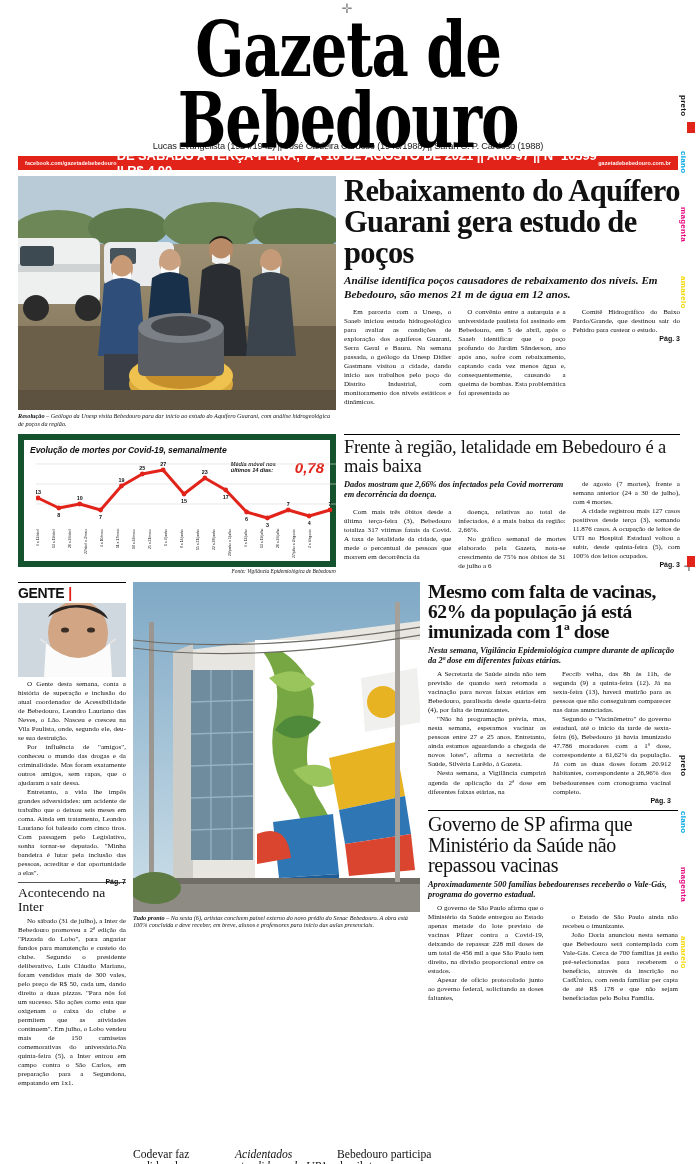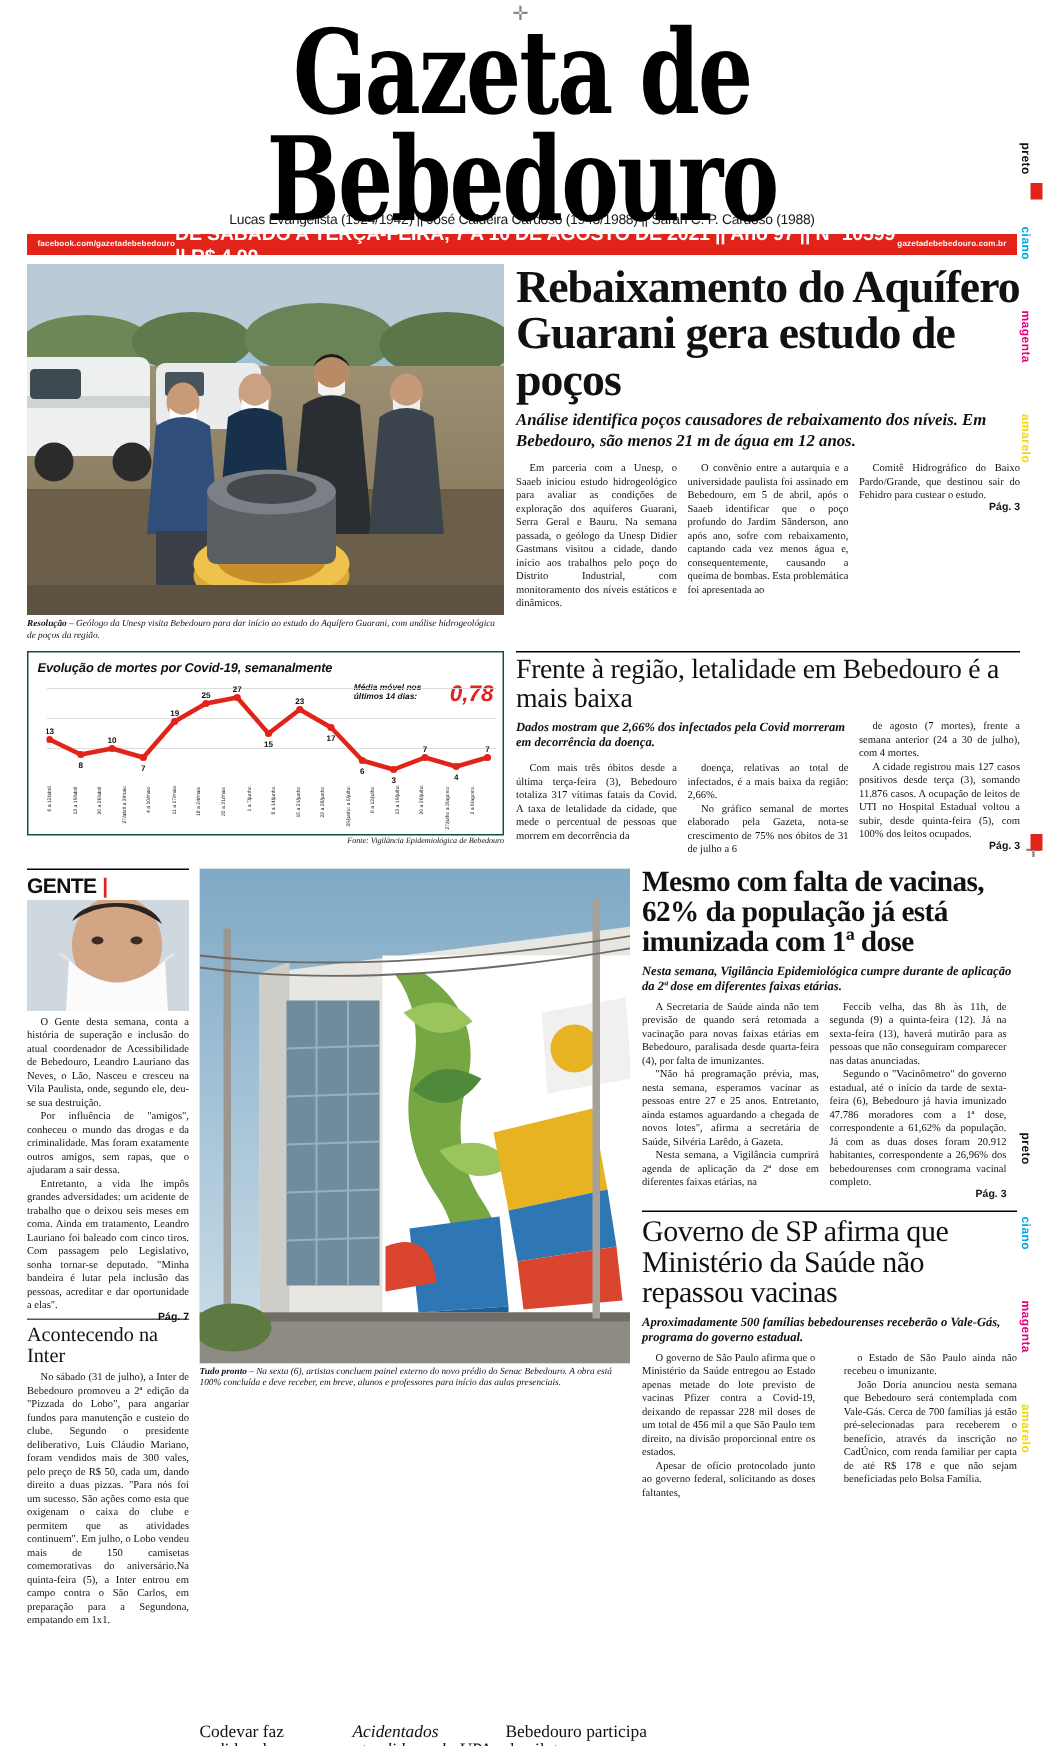--- a/index.html
+++ b/index.html
@@ -79,21 +79,21 @@
   .rule { border-top:1px solid #000; }
   .rule-thin { border-top:0.6px solid #555; }
 
   
   .photo { position:relative; overflow:hidden; background:#c9d3d8; }
   .cap { font-family:"Liberation Serif",serif; font-style:italic; font-size:6.2px;
          line-height:1.22; margin-top:2px; }
   .cap b { font-style:italic; }
 
   
-  .chartbox { border:1px solid #14532d; background:#fff; padding:5px 6px 2px 6px; position:relative;}
+  .chartbox { border:6px solid #14532d; background:#fff; padding:5px 6px 2px 6px; position:relative;}
   .chart-title { font-family:"Liberation Sans",sans-serif; font-style:italic; font-weight:bold;
                  font-size:8.6px; line-height:1.25; letter-spacing:-0.1px;}
   .chart-sub { font-family:"Liberation Sans",sans-serif; font-style:italic; font-weight:bold;
                font-size:5.6px; line-height:1.2; }
   .chart-big { font-family:"Liberation Sans",sans-serif; font-style:italic; font-weight:bold;
                font-size:15px; color:#e2231a; }
   .chart-source { font-family:"Liberation Serif",serif; font-style:italic; font-size:5.4px;
                   text-align:right; margin-top:1px; }
   .xlabels { display:flex; }
   .xlabels span { writing-mode:vertical-rl; transform:rotate(180deg);
@@ -456,21 +456,21 @@
           <div class="bodytext" style="width:118px;">
             <p>Feccib velha, das 8h às 11h, de segunda (9) a quinta-feira (12). Já na sexta-feira (13), haverá mutirão para as pessoas que não conseguiram comparecer nas datas anunciadas.</p>
               <p>Segundo o "Vacinômetro" do governo estadual, até o início da tarde de sexta-feira (6), Bebedouro já havia imunizado 47.786 moradores com a 1ª dose, correspondente a 61,62% da população. Já com as duas doses foram 20.912 habitantes, correspondente a 26,96% dos bebedourenses com cronograma vacinal completo.</p>
             <span class="pag">Pág. 3</span>
           </div>
         </div>
 
         <div class="rule" style="margin:5px 0 3px 0;"></div>
         <h1 class="mid">Governo de SP afirma que Ministério da Saúde não repassou vacinas</h1>
         <div class="deck-sm">Aproximadamente 500 famílias bebedourenses receberão o Vale-Gás, programa do governo estadual.</div>
-        <div class="row" style="gap:19px;">
+        <div class="row" style="gap:19px;align-items:flex-end;">
           <div class="bodytext" style="width:118px;">
               <p>O governo de São Paulo afirma que o Ministério da Saúde entregou ao Estado apenas metade do lote previsto de vacinas Pfizer contra a Covid-19, deixando de repassar 228 mil doses de um total de 456 mil a que São Paulo tem direito, na divisão proporcional entre os estados.</p>
               <p>Apesar de ofício protocolado junto ao governo federal, solicitando as doses faltantes,</p>
             </div>
           <div class="bodytext" style="width:118px;">
               <p>o Estado de São Paulo ainda não recebeu o imunizante.</p>
               <p>João Doria anunciou nesta semana que Bebedouro será contemplada com Vale-Gás. Cerca de 700 famílias já estão pré-selecionadas para receberem o benefício, através da inscrição no CadÚnico, com renda familiar per capta de até R$ 178 e que não sejam beneficiadas pelo Bolsa Família.</p>
             </div>
         </div>
       </div>

